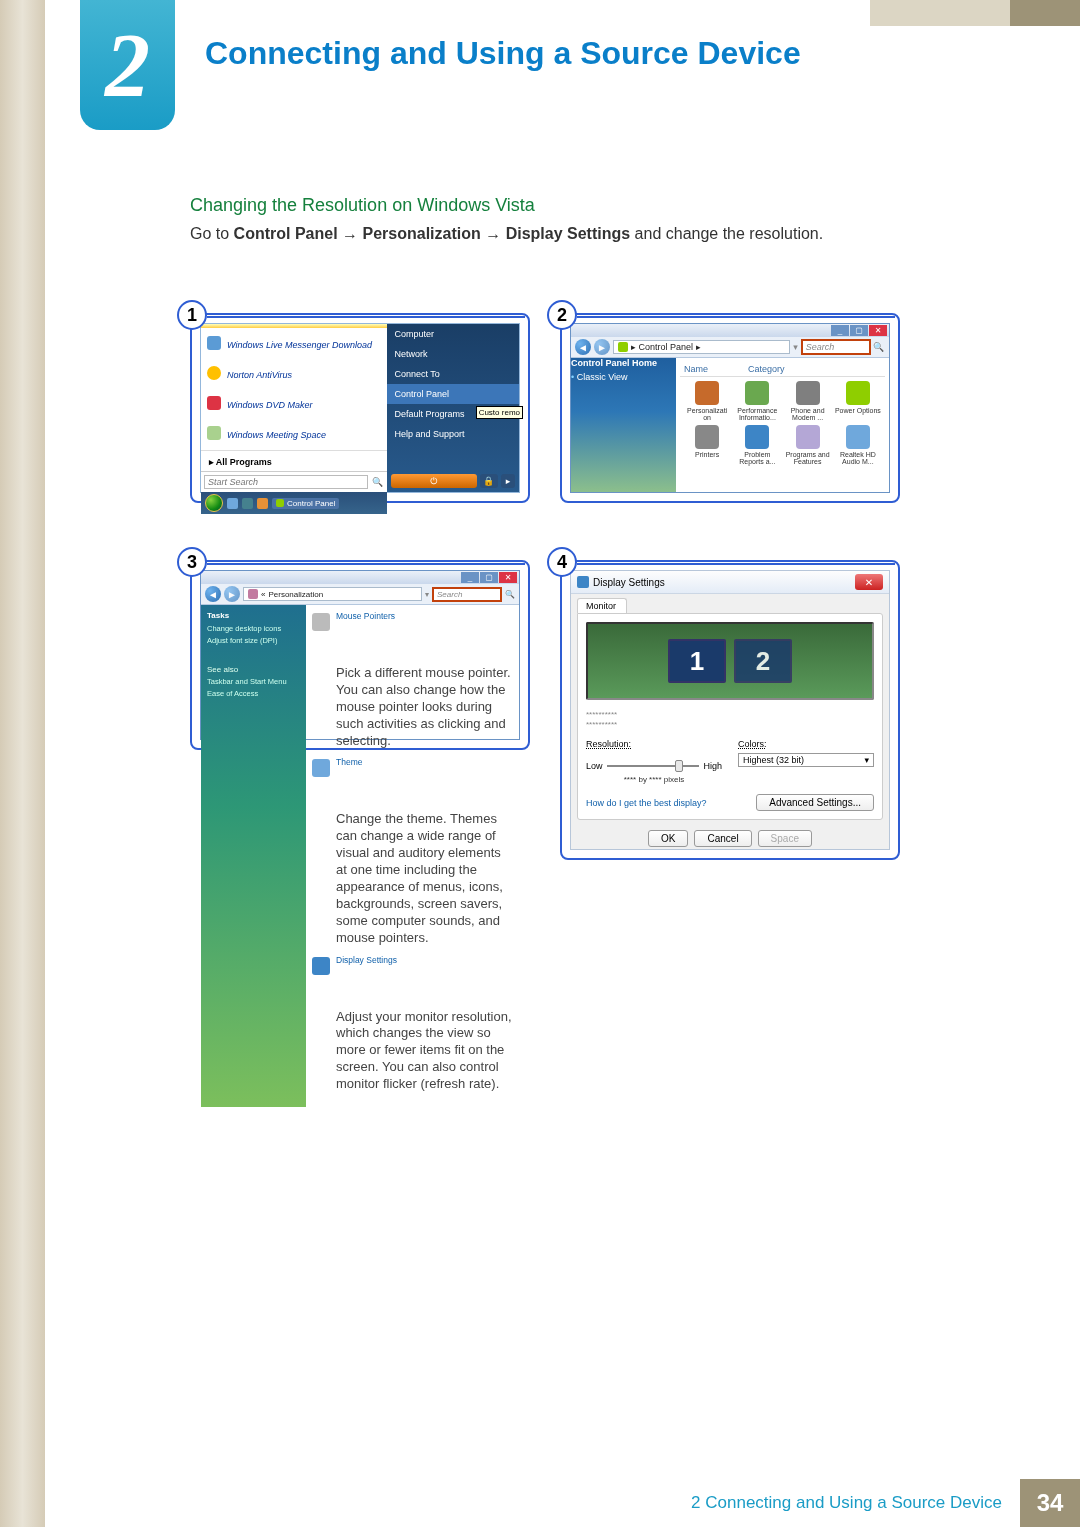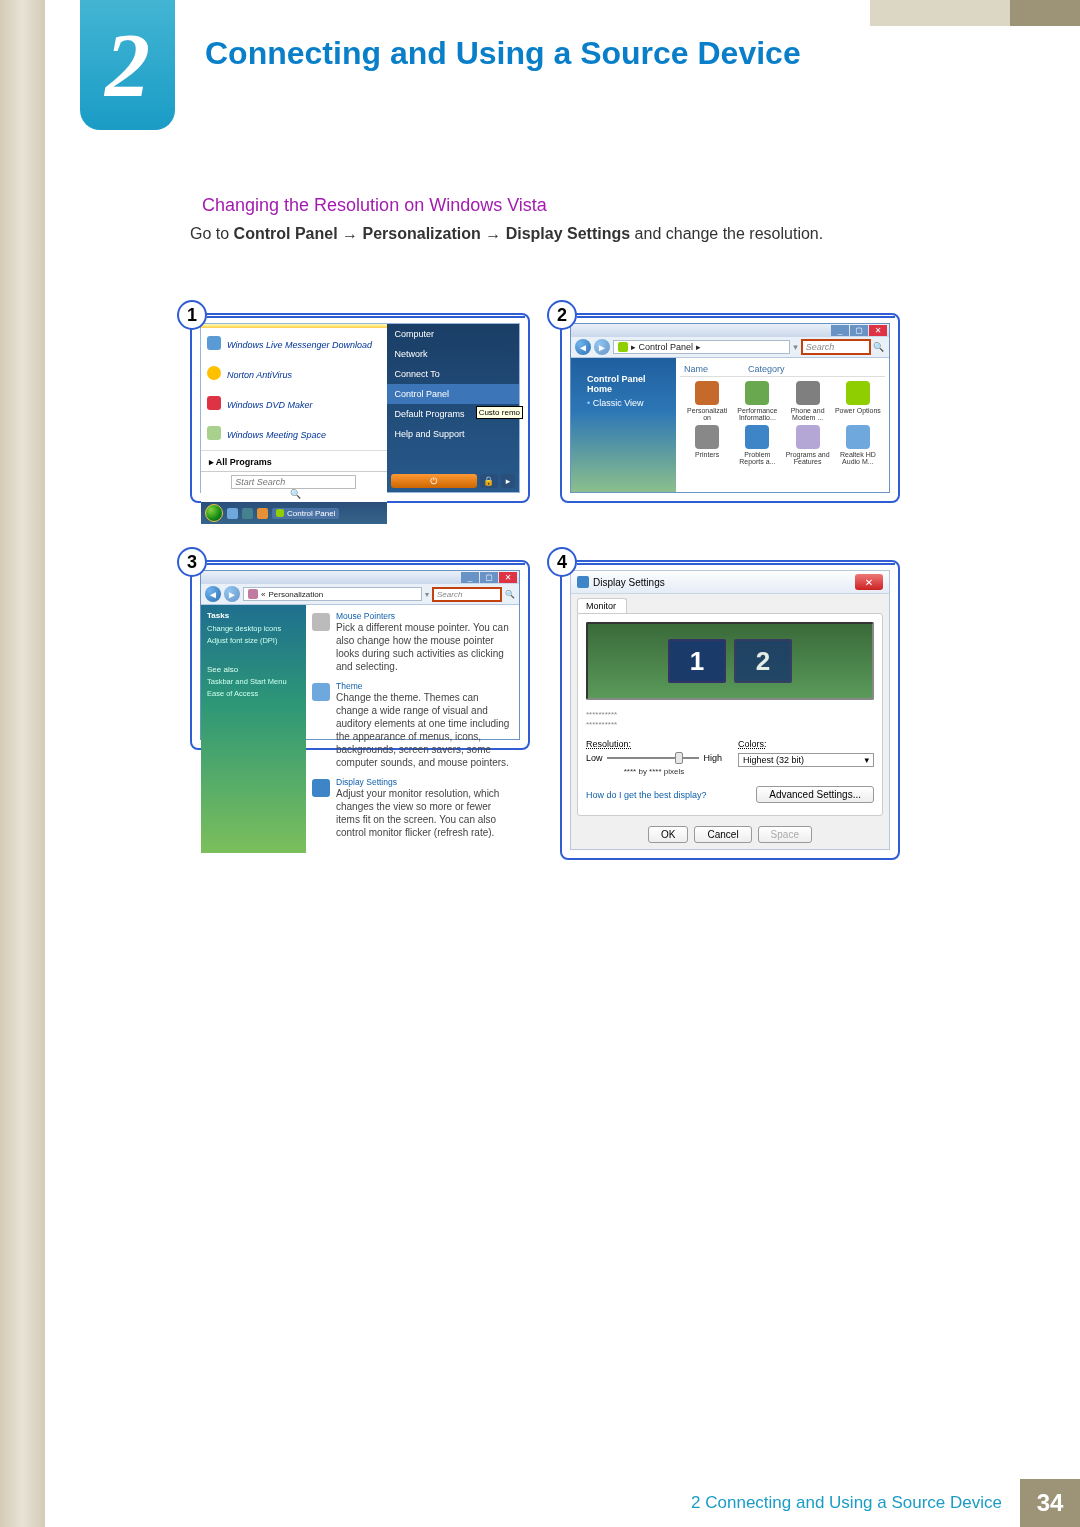--- a/index.html
+++ b/index.html
@@ -60,22 +60,21 @@
     top: 35px;
     font-size: 32px;
     font-weight: bold;
     color: #0a7fc9;
   }
   .subheading {
     position: absolute;
     left: 190px;
     top: 195px;
     font-size: 18px;
-    color: #a21caf;
-    margin-left: 12px;
+    color: #15803d;
   }
   .body-text {
     position: absolute;
     left: 190px;
     top: 225px;
     font-size: 16px;
     color: #333;
   }
   .body-text b { font-weight: bold; }
   .arrow { font-family: Arial; }
@@ -147,21 +146,20 @@
   }
   .sm-left .divider { height:1px; background:#ddd; margin:2px 0;}
   .sm-all { font-weight:bold; color:#000; padding:4px 8px;}
   .sm-search {
     margin-top:auto;
     border-top:1px solid #ccc;
     padding:3px;
     display:flex;
     align-items:center;
     background:#fff;
-    flex-direction:column;
   }
   .sm-search input {
     flex:1;
     font-size:9px;
     font-style:italic;
     border:1px solid #bbb;
     padding:1px 3px;
     color:#888;
   }
   .sm-right {
@@ -230,21 +228,21 @@
   }
   .breadcrumb {
     flex:1; background:#fff; border:1px solid #abc; padding:1px 4px; color:#222;
     display:flex; align-items:center; gap:3px;
   }
   .searchbox { width:70px; background:#fff; border:2px solid #c2410c; padding:1px 3px; color:#888; font-style:italic;}
   .cp-body { flex:1; display:flex; }
   .cp-side {
     width:105px;
     background: linear-gradient(to bottom, #1f5f9f, #2d77b6 40%, #8cbf8c 100%);
-    color:#fff; padding:16px;
+    color:#fff; padding:0;
   }
   .cp-side .sel { font-weight:bold; }
   .cp-side ul { list-style:none; margin-top:4px; }
   .cp-side ul li::before { content:"• "; color:#86d2ff;}
   .cp-main { flex:1; background:#fff; padding:4px; }
   .cp-main .hdr { display:flex; gap:40px; color:#3a6ea5; padding:2px 4px; border-bottom:1px solid #ddd; }
   .cp-icons { display:grid; grid-template-columns: repeat(4, 1fr); gap:4px; padding:4px; }
   .cp-ic { text-align:center; font-size:7px; color:#333; }
   .cp-ic .glyph { width:24px; height:24px; margin:0 auto 2px; border-radius:4px; }
 
@@ -260,21 +258,21 @@
     background: linear-gradient(to bottom, #1f6f8f, #2d9776 40%, #7cbf5c 100%);
     color:#fff; padding:6px;
   }
   .pz-side .hdr { font-weight:bold; font-size:8px; margin-bottom:4px; }
   .pz-side a { color:#cfe; display:block; margin:3px 0; font-size:7.5px; }
   .pz-side .section { margin-top:20px; font-size:8px; color:#dfe; }
   .pz-main { flex:1; padding:6px; }
   .pz-item { display:flex; gap:6px; margin-bottom:8px; }
   .pz-item .picon { width:18px; height:18px; background:#8ab; flex-shrink:0; border-radius:3px; margin-top:2px;}
   .pz-item .ptitle { color:#1060aa; font-size:8.5px; }
-  .pz-item .pdesc { color:#444; font-size:10px; line-height:1.3; }
+  .pz-item .pdesc { color:#444; font-size:13px; line-height:1.3;margin-top:44px; }
 
   
   .ds-window {
     width:100%; height:100%; border:1px solid #b7c6d9;
     display:flex; flex-direction:column; font-size:10px;
     background:#f0f0f0;
   }
   .ds-title {
     background: linear-gradient(to bottom, #fdfdfd, #e4ecf7);
     display:flex; align-items:center; padding:3px 6px; gap:4px;
@@ -305,21 +303,21 @@
   .mon {
     background:#1a3a6a; color:#fff; border:2px solid #336;
     width:58px; height:44px; display:flex; align-items:center; justify-content:center;
     font-size:26px; font-weight:bold; border-radius:2px;
   }
   .mon.sec { opacity:0.85; }
   .mon-desc { color:#888; font-size:8px; line-height:1.2; }
   .ds-row { display:flex; gap:16px; }
   .ds-col { flex:1; }
   .ds-label { font-size:9px; text-decoration:underline dotted;}
-  .slider-row { display:flex; align-items:center; gap:4px; font-size:9px; margin-top:4px;}
+  .slider-row { display:flex; align-items:center; gap:4px; font-size:9px; margin-top:12px;}
   .slider-track { flex:1; height:2px; background:#888; position:relative; }
   .slider-thumb {
     position:absolute; right:18%; top:-5px; width:8px; height:12px;
     background:#e8e8e8; border:1px solid #888; border-radius:2px;
   }
   .res-text { text-align:center; font-size:8px; color:#333; margin-top:4px;}
   .select-box {
     border:1px solid #999; background:#fff; padding:1px 4px; font-size:9px;
     display:flex; align-items:center; justify-content:space-between; margin-top:4px;
   }

